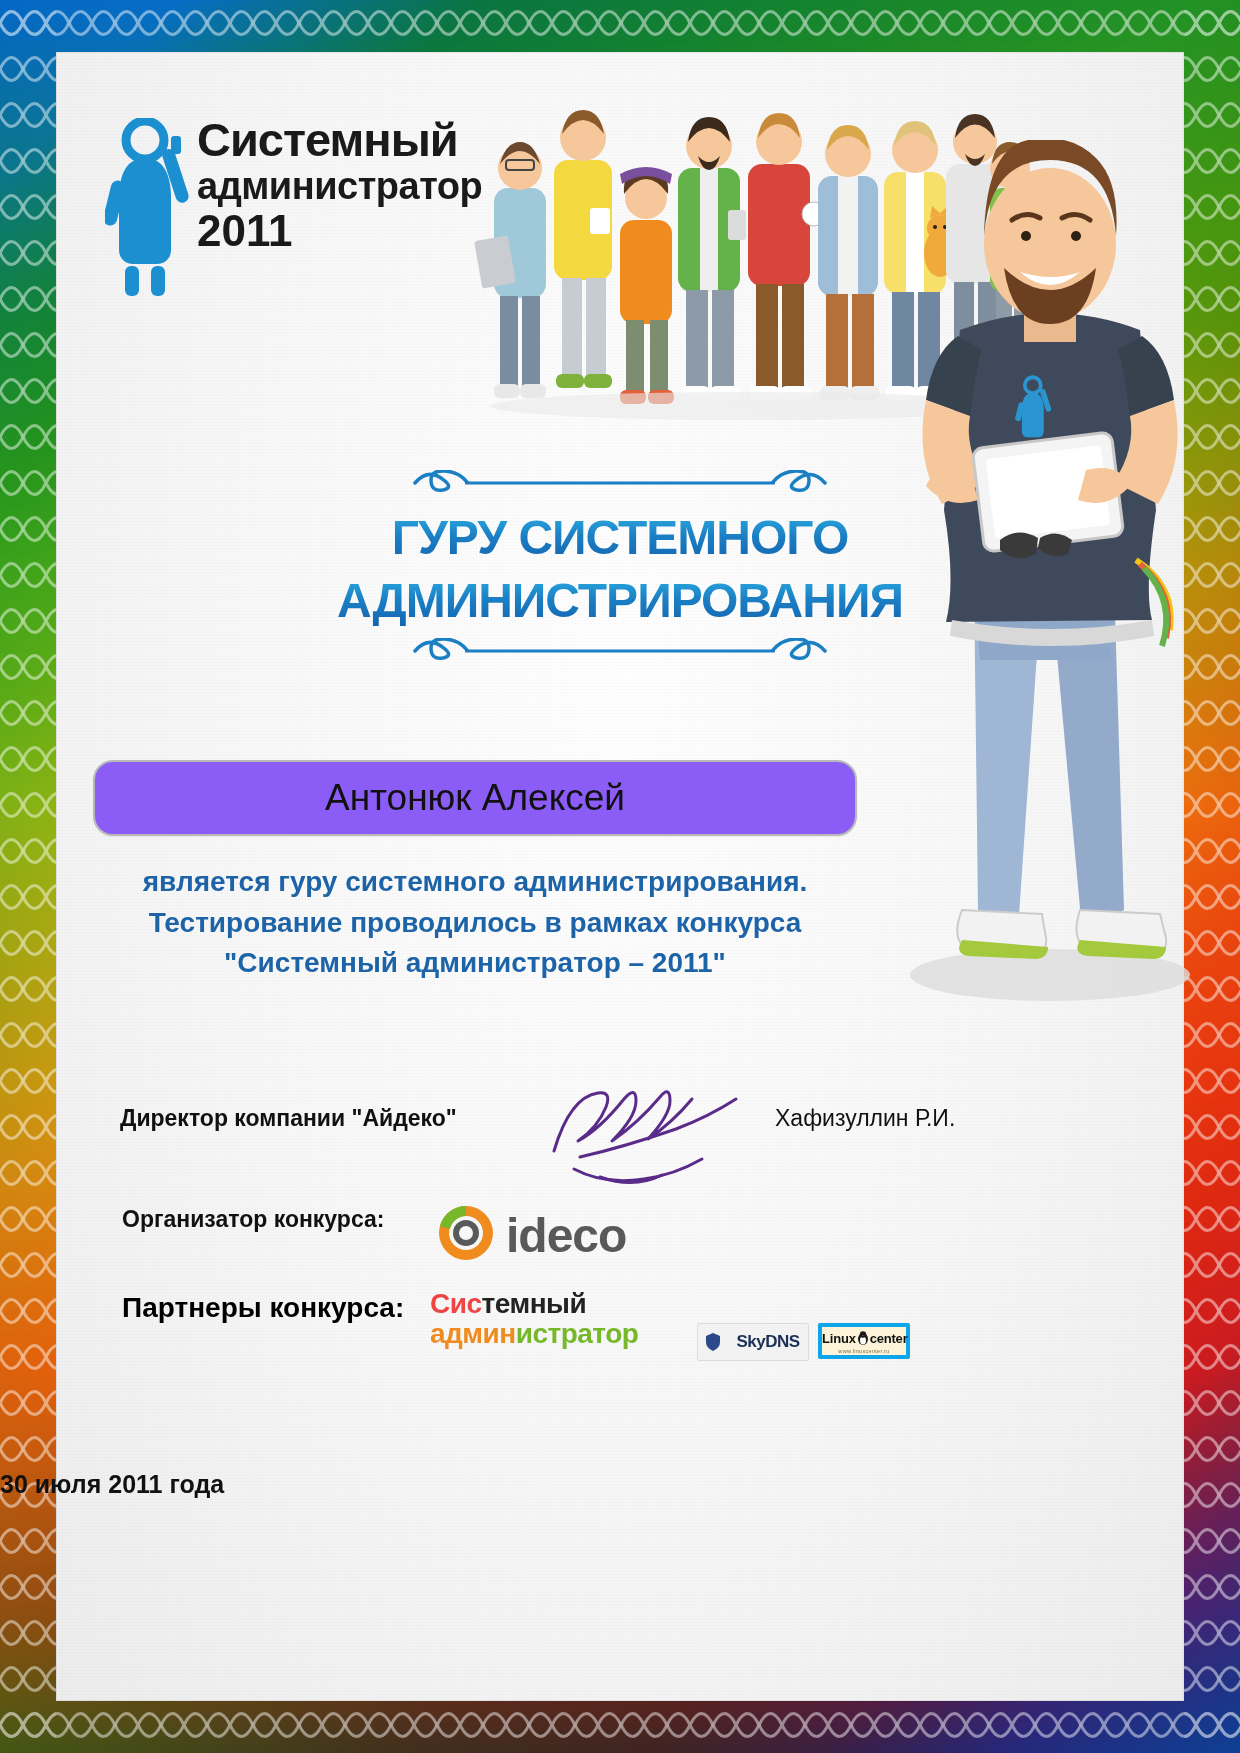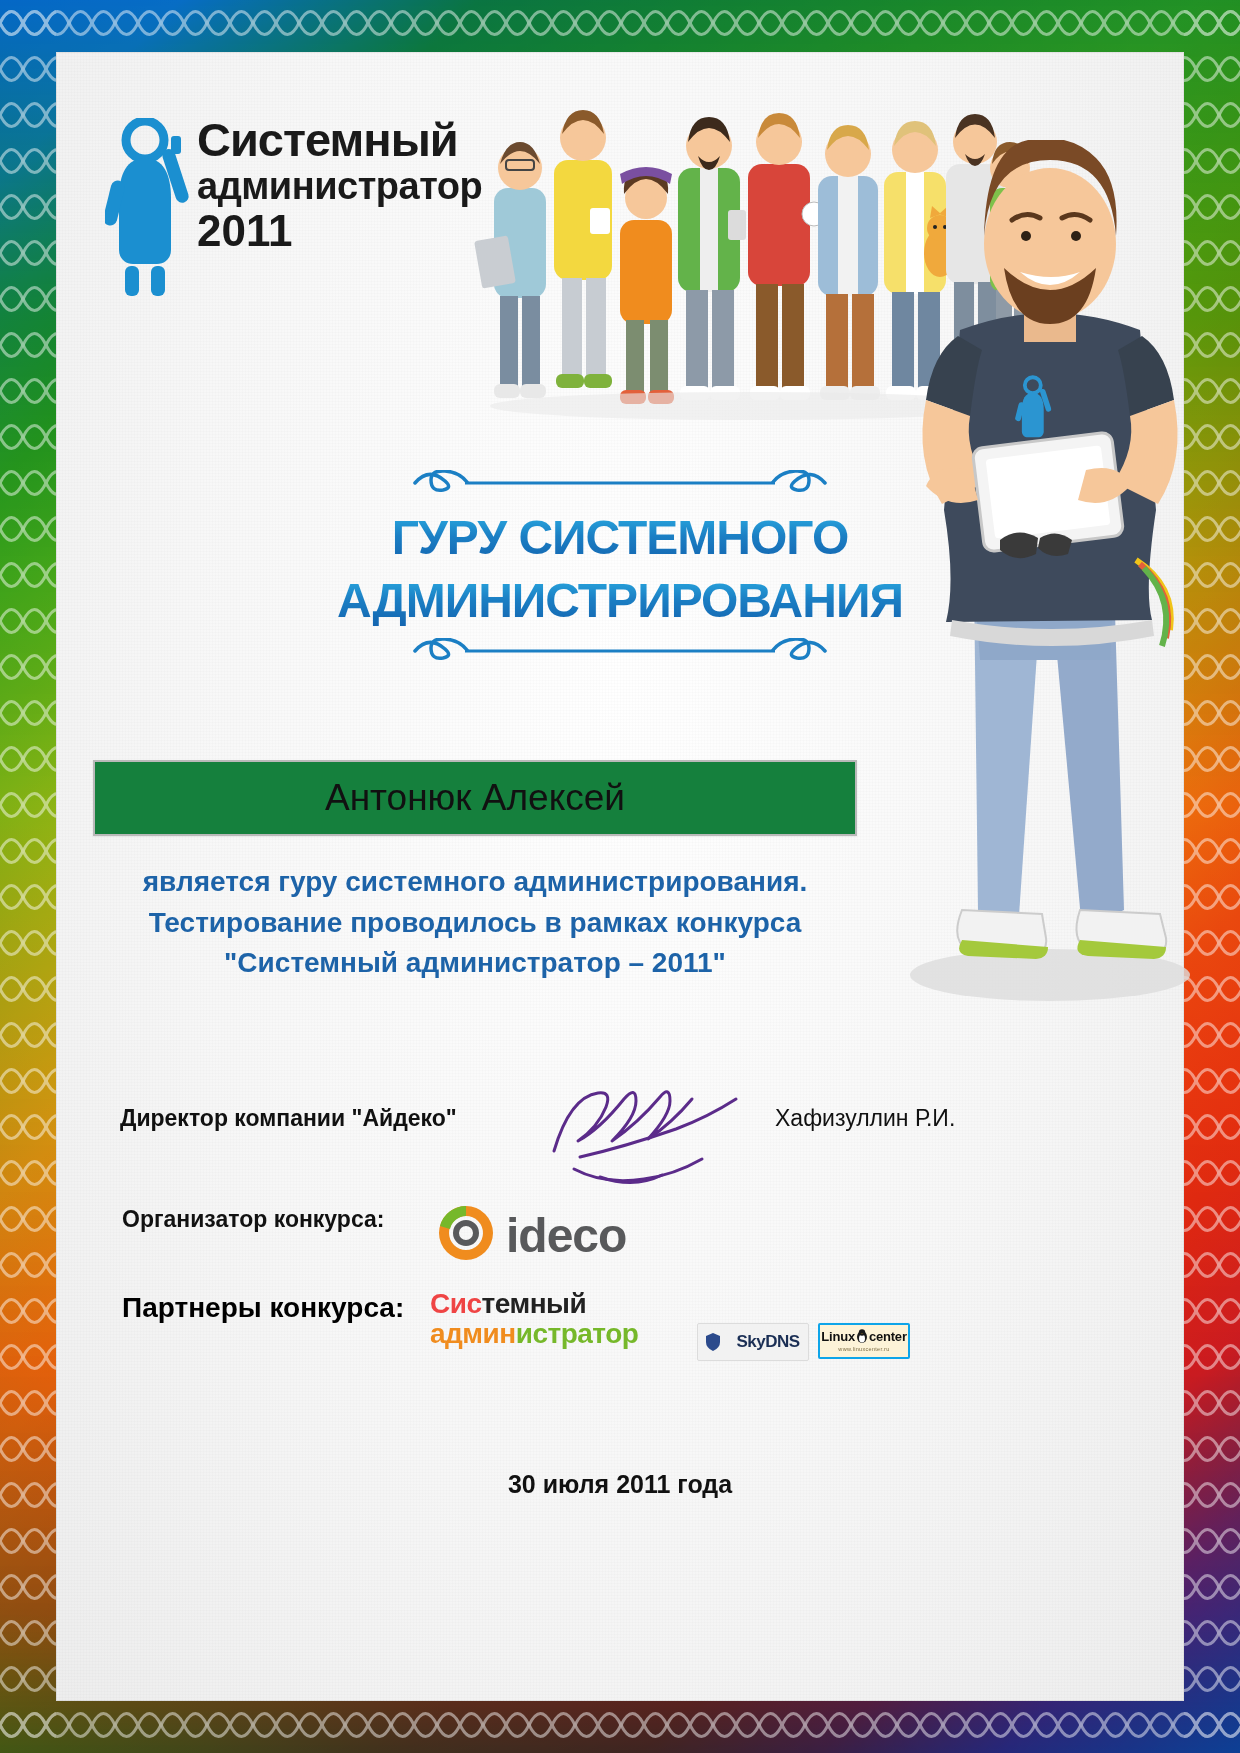--- a/index.html
+++ b/index.html
@@ -164,22 +164,22 @@
     font-weight: bold;
     color: #1d63a8;
   }
   .name-box {
     position: absolute;
     left: 93px;
     top: 760px;
     width: 760px;
     height: 72px;
     border: 2px solid #b9b9b9;
-    border-radius: 0;
-    background: #15803d;
+    border-radius: 20px;
+    background: #8b5cf6;
     box-shadow: 0 1px 2px rgba(0,0,0,.06);
   }
   .name-text {
     position: absolute;
     left: 0; right: 0; top: 0; bottom: 0;
     display: flex;
     align-items: center;
     justify-content: center;
     font-size: 37px;
     color: #111;
@@ -292,21 +292,21 @@
     color: #1b2f55;
     letter-spacing: -.5px;
   }
   .partner-linuxcenter {
     position: absolute;
     left: 818px;
     top: 1323px;
     width: 92px;
     height: 36px;
     background: #fdf3d8;
-    border: 2px solid #0ea5e9;
+    border: 4px solid #0ea5e9;
     border-radius: 2px;
     text-align: center;
     padding-top: 4px;
     box-sizing: border-box;
   }
   .lc-main {
     font-size: 13px;
     color: #222;
     letter-spacing: -.2px;
     white-space: nowrap;
@@ -317,21 +317,20 @@
     color: #7a6a42;
     margin-top: 2px;
     letter-spacing: .3px;
   }
 
   .date-line {
     position: absolute;
     left: 0;
     right: 0;
     top: 1470px;
-    text-align: center;
     font-size: 25px;
     font-weight: bold;
     color: #111;
   }
 </style>
 </head>
 <body>
 
 <div class="certificate">
 

